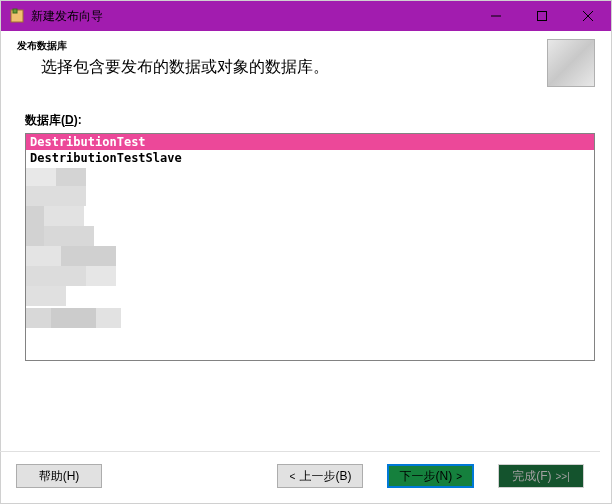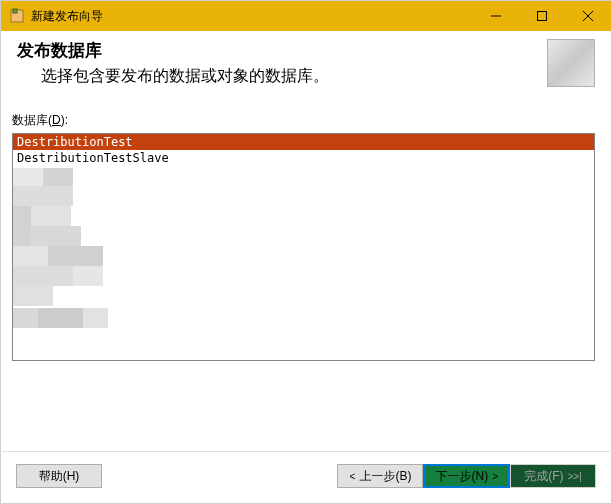--- a/index.html
+++ b/index.html
@@ -10,21 +10,21 @@
       width: 612px;
       height: 504px;
       overflow: hidden;
       border: 1px solid #d0d0d0;
     }
     .titlebar {
       height: 30px;
       display: flex;
       align-items: center;
       padding-left: 8px;
-      background: #eab308;
+      background: #a21caf;
     }
     .titlebar-icon {
       width: 16px; height: 16px;
       margin-right: 6px;
       display: inline-flex;
       align-items: center;
     }
     .titlebar-title { flex: 1; color: #000; }
     .win-controls { display: flex; }
     .win-btn {
@@ -32,60 +32,61 @@
       display: flex; align-items: center; justify-content: center;
       color: #000;
     }
     .header {
       display: flex;
       padding: 8px 16px 12px 16px;
       align-items: flex-start;
       border-bottom: 1px solid #fff;
     }
     .header-text { flex: 1; }
-    .header-title { font-size: 17px; font-weight: bold; margin-bottom: 4px; color: #000; }
+    .header-title { font-size: 10px; font-weight: bold; margin-bottom: 4px; color: #000; }
     .header-subtitle { font-size: 16px; color: #000; padding-left: 24px; }
     .header-image {
       width: 48px; height: 48px;
       margin-left: 8px;
       background: linear-gradient(135deg, #e8e8e8 0%, #c8c8c8 50%, #e8e8e8 100%);
       border: 1px solid #b0b0b0;
     }
     .content {
-      padding: 12px 16px 8px 11px;
+      padding: 12px 16px 8px 24px;
+      font-weight: bold;
     }
     .field-label { margin-bottom: 4px; color: #000; }
     .field-label u { text-decoration: underline; }
     .listbox {
       border: 1px solid #828282;
       height: 228px;
       background: #fff;
       overflow: hidden;
       font-family: "NSimSun", "SimSun", monospace;
     }
     .list-item {
       padding: 1px 4px;
       font-size: 12px;
       line-height: 14px;
       white-space: nowrap;
     }
-    .list-item.selected { background: #c2410c; color: #fff; }
+    .list-item.selected { background: #ec4899; color: #fff; }
     .blur-region {
       width: 140px;
       height: 170px;
       margin-top: 2px;
       position: relative;
     }
     .blur-block { position: absolute; }
     .footer {
       position: absolute;
-      bottom: 0; left: 0; right: 0;
+      bottom: 0; left: 0; right: 12px;
       padding: 12px 16px 16px 16px;
       display: flex;
-      gap: 0;
+      gap: 24px;
       border-top: 1px solid #e0e0e0;
     }
     .footer-spacer { flex: 1; }
     .btn {
       min-width: 86px;
       height: 24px;
       padding: 0 10px;
       border: 1px solid #adadad;
       background: #e1e1e1;
       font-size: 12px;

